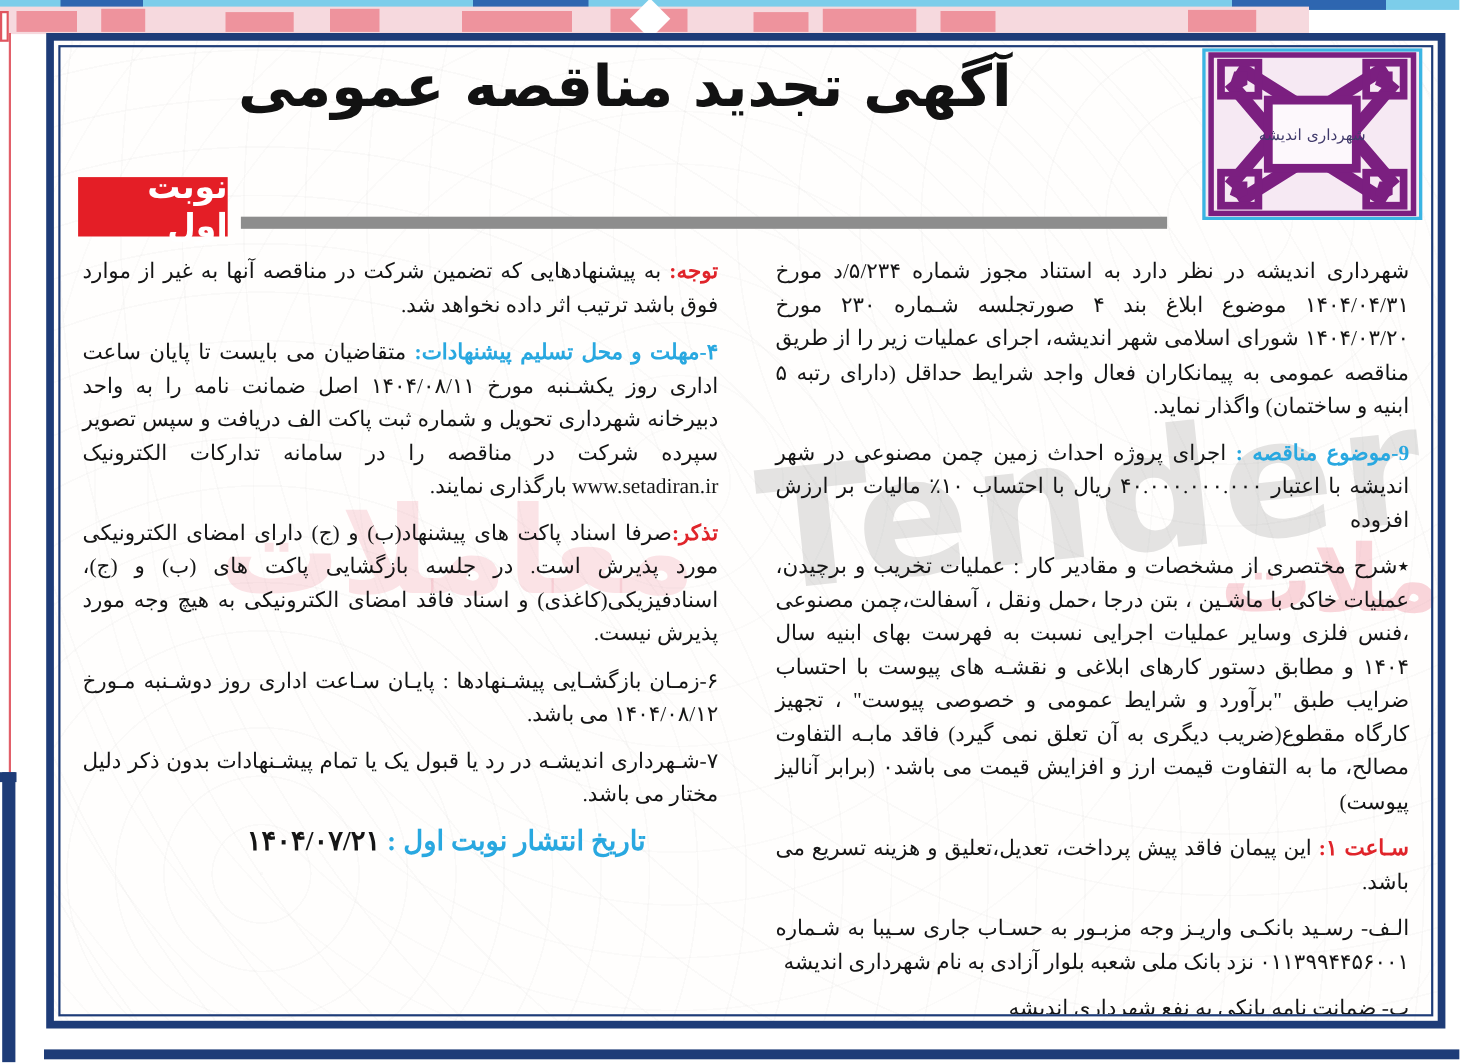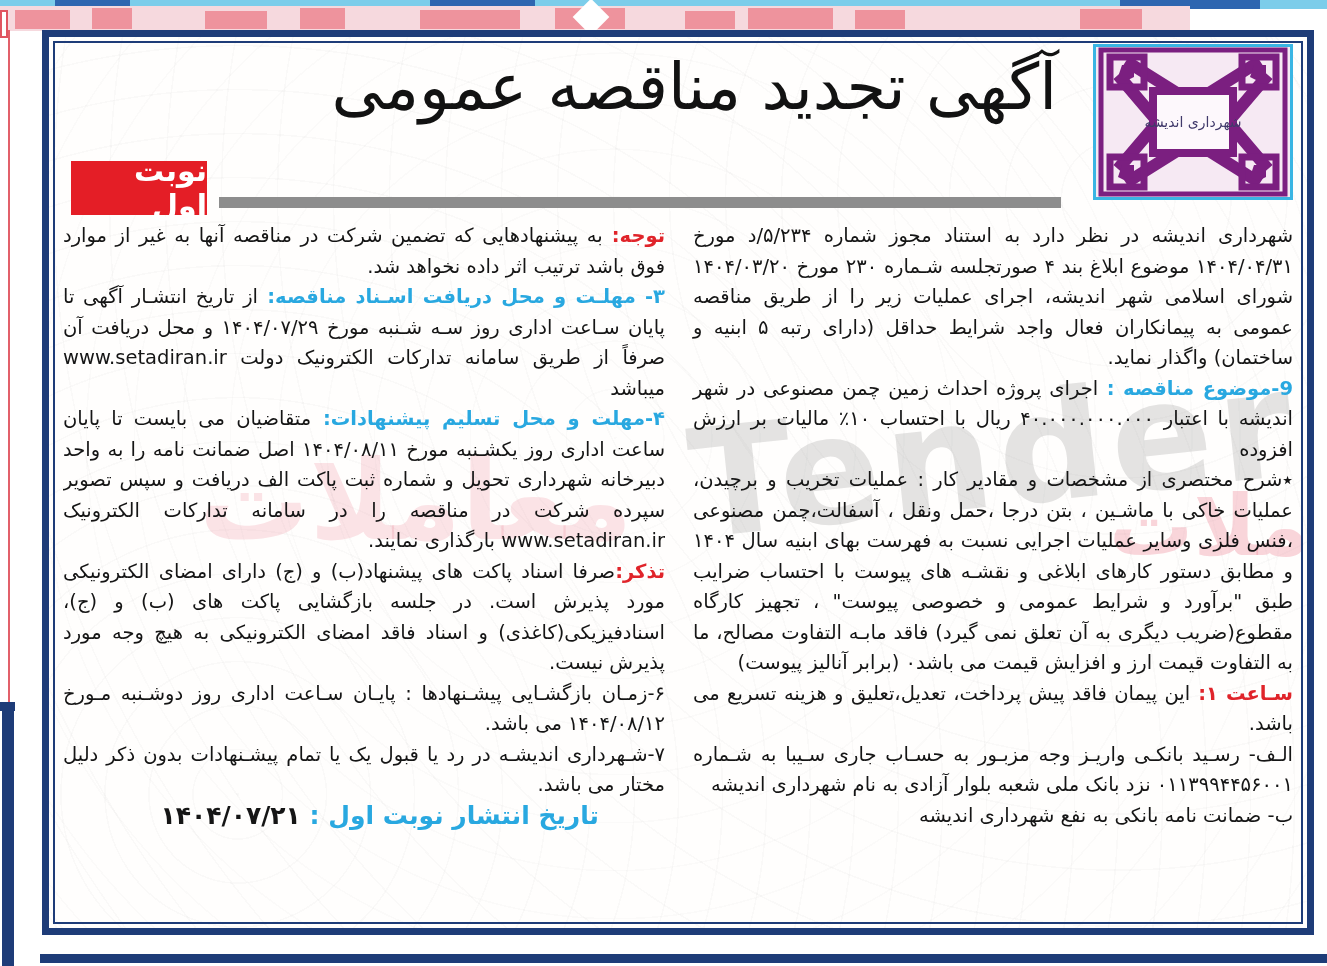--- a/index.html
+++ b/index.html
@@ -32,22 +32,22 @@
   }
   .inner-line{position:absolute;inset:4px;border:2px solid #1e3c78;pointer-events:none;z-index:3;}
 
   .wm{position:absolute;z-index:0;pointer-events:none;white-space:nowrap;font-weight:bold;}
   .wm-tender{left:640px;top:330px;font-size:150px;color:rgba(120,120,120,0.20);transform:rotate(-6deg);letter-spacing:6px;}
   .wm-pink1{left:1060px;top:440px;font-size:84px;color:rgba(235,120,140,0.30);}
   .wm-pink2{left:150px;top:400px;font-size:110px;color:rgba(235,120,140,0.20);}
 
   .title{
     position:absolute;left:30px;right:250px;top:6px;margin:0;z-index:2;
-    direction:rtl;text-align:right;color:#121212;
-    font-size:64px;font-weight:normal;letter-spacing:-2px;line-height:1.4;
+    direction:rtl;text-align:center;color:#121212;
+    font-size:52px;font-weight:bold;letter-spacing:-2px;line-height:1.4;
   }
   .badge{
     position:absolute;left:22px;top:124px;width:136px;height:54px;z-index:2;
     background:#e41e26;color:#ffffff;font-size:30px;font-weight:bold;
     display:flex;align-items:center;justify-content:center;direction:rtl;
   }
   .gray-bar{position:absolute;left:170px;right:246px;top:160px;height:11px;background:#8d8d8d;z-index:1;}
 
   .logo{
     position:absolute;right:14px;top:7px;width:200px;height:156px;z-index:2;
@@ -55,21 +55,21 @@
   }
   .logo svg{display:block;width:100%;height:100%;}
 
   
   .columns{
     position:absolute;left:14px;right:14px;top:184px;bottom:6px;z-index:2;
     display:flex;gap:28px;direction:rtl;overflow:hidden;
   }
   .col{flex:1 1 auto;direction:rtl;}
   .col-right{flex:0 0 600px;}
-  .para{margin:0;font-size:19.5px;line-height:30.5px;color:#151515;text-align:justify;}
+  .para{margin:12px;font-size:19.5px;line-height:30.5px;color:#151515;text-align:justify;font-family:Liberation Serif, serif;}
   .seg-text{color:#151515;}
   .seg-blue{color:#29a8e0;font-weight:bold;}
   .seg-red{color:#e0242a;font-weight:bold;}
   .para.pub-date{text-align:right;padding-right:66px;font-size:25px;}
   .para.pub-date .seg-text{font-weight:bold;}
 </style>
 </head>
 <body>
 
 <div class="stage">
@@ -133,21 +133,20 @@
       <div class="col col-right" id="col-right">
           <p class="para"><span class="seg-text">شهرداری اندیشه در نظر دارد به استناد مجوز شماره ۵/۲۳۴/د مورخ ۱۴۰۴/۰۴/۳۱ موضوع ابلاغ بند ۴ صورتجلسه شـماره ۲۳۰ مورخ ۱۴۰۴/۰۳/۲۰ شورای اسلامی شهر اندیشه، اجرای عملیات زیر را از طریق مناقصه عمومی به پیمانکاران فعال واجد شرایط حداقل (دارای رتبه ۵ ابنیه و ساختمان) واگذار نماید.</span></p>
           <p class="para"><span class="seg-blue">9-موضوع مناقصه : </span><span class="seg-text">اجرای پروژه احداث زمین چمن مصنوعی در شهر اندیشه با اعتبار ۴۰.۰۰۰.۰۰۰.۰۰۰ ریال با احتساب ۱۰٪ مالیات بر ارزش افزوده</span></p>
           <p class="para"><span class="seg-text">٭شرح مختصری از مشخصات و مقادیر کار : عملیات تخریب و برچیدن، عملیات خاکی با ماشـین ، بتن درجا ،حمل ونقل ، آسفالت،چمن مصنوعی ،فنس فلزی وسایر عملیات اجرایی نسبت به فهرست بهای ابنیه سال ۱۴۰۴ و مطابق دستور کارهای ابلاغی و نقشـه های پیوست با احتساب ضرایب طبق "برآورد و شرایط عمومی و خصوصی پیوست" ، تجهیز کارگاه مقطوع(ضریب دیگری به آن تعلق نمی گیرد) فاقد مابـه التفاوت مصالح، ما به التفاوت قیمت ارز و افزایش قیمت می باشد۰ (برابر آنالیز پیوست)</span></p>
           <p class="para"><span class="seg-red">سـاعت ۱: </span><span class="seg-text">این پیمان فاقد پیش پرداخت، تعدیل،تعلیق و هزینه تسریع می باشد.</span></p>
           <p class="para"><span class="seg-text">الـف- رسـید بانکـی واریـز وجه مزبـور به حسـاب جاری سـیبا به شـماره ۰۱۱۳۹۹۴۴۵۶۰۰۱ نزد بانک ملی شعبه بلوار آزادی به نام شهرداری اندیشه</span></p>
           <p class="para"><span class="seg-text">ب- ضمانت نامه بانکی به نفع شهرداری اندیشه</span></p>
         </div>
       <div class="col col-left" id="col-left">
           <p class="para"><span class="seg-red">توجه: </span><span class="seg-text">به پیشنهادهایی که تضمین شرکت در مناقصه آنها به غیر از موارد فوق باشد ترتیب اثر داده نخواهد شد.</span></p>
-          <p class="para"><span class="seg-blue">۳- مهلـت و محل دریافت اسـناد مناقصه: </span><span class="seg-text">از تاریخ انتشـار آگهی تا پایان سـاعت اداری روز سـه شـنبه مورخ ۱۴۰۴/۰۷/۲۹ و محل دریافت آن صرفاً از طریق سامانه تدارکات الکترونیک دولت www.setadiran.ir میباشد</span></p>
           <p class="para"><span class="seg-blue">۴-مهلت و محل تسلیم پیشنهادات: </span><span class="seg-text">متقاضیان می بایست تا پایان ساعت اداری روز یکشـنبه مورخ ۱۴۰۴/۰۸/۱۱ اصل ضمانت نامه را به واحد دبیرخانه شهرداری تحویل و شماره ثبت پاکت الف دریافت و سپس تصویر سپرده شرکت در مناقصه را در سامانه تدارکات الکترونیک www.setadiran.ir بارگذاری نمایند.</span></p>
           <p class="para"><span class="seg-red">تذکر:</span><span class="seg-text">صرفا اسناد پاکت های پیشنهاد(ب) و (ج) دارای امضای الکترونیکی مورد پذیرش است. در جلسه بازگشایی پاکت های (ب) و (ج)، اسنادفیزیکی(کاغذی) و اسناد فاقد امضای الکترونیکی به هیچ وجه مورد پذیرش نیست.</span></p>
           <p class="para"><span class="seg-text">۶-زمـان بازگشـایی پیشـنهادها : پایـان سـاعت اداری روز دوشـنبه مـورخ ۱۴۰۴/۰۸/۱۲ می باشد.</span></p>
           <p class="para"><span class="seg-text">۷-شـهرداری اندیشـه در رد یا قبول یک یا تمام پیشـنهادات بدون ذکر دلیل مختار می باشد.</span></p>
           <p class="para pub-date"><span class="seg-blue">تاریخ انتشار نوبت اول : </span><span class="seg-text">۱۴۰۴/۰۷/۲۱</span></p>
         </div>
     </div>
   </div>
 </div>
 

